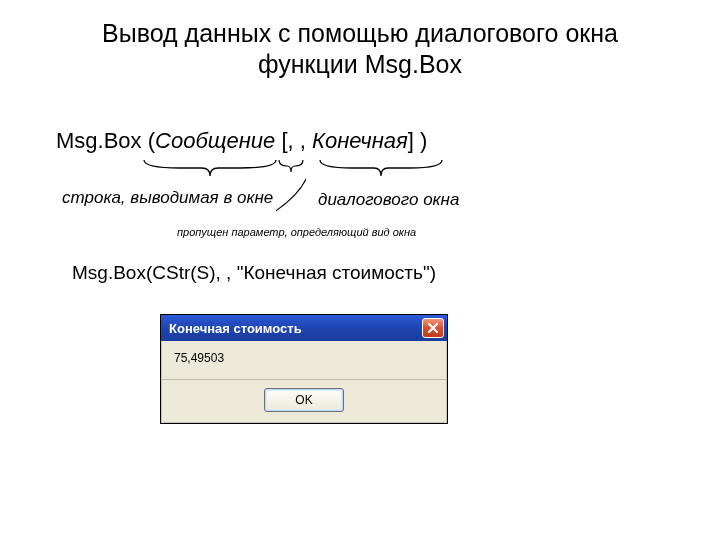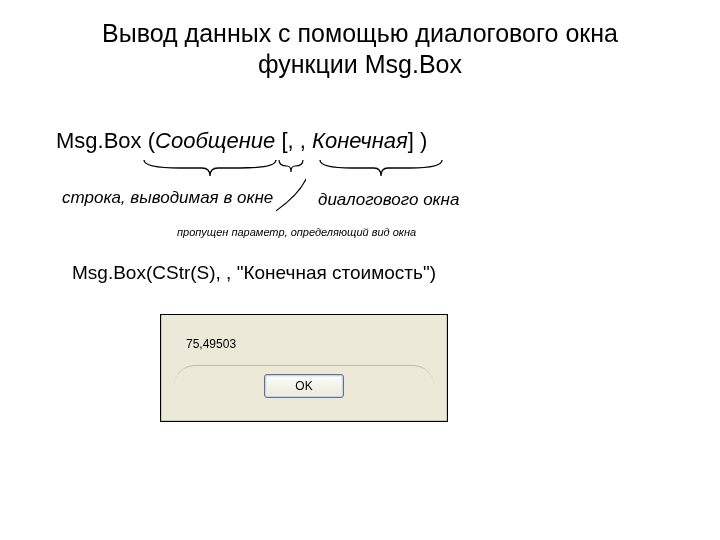--- a/index.html
+++ b/index.html
@@ -97,34 +97,33 @@
     display: flex;
     align-items: center;
     justify-content: center;
     box-sizing: border-box;
   }
   .close-btn svg { display:block; }
   .dialog-body {
     background: #ece9d8;
     border: 1px solid #c9c6b8;
     border-top: none;
-    padding: 12px;
+    padding: 0;
   }
   .msg-area {
     padding: 10px 10px 14px 12px;
     font-size: 12px;
     background: #ece9d8;
   }
   .button-row {
     border-top: 1px solid #bfbca9;
     padding: 8px 0 10px 0;
     display: flex;
     justify-content: center;
     background: #ece9d8;
-    border-radius: 21px;
   }
   .ok-btn {
     width: 78px;
     height: 22px;
     background: linear-gradient(to bottom, #fdfdfb, #ece9d8);
     border: 1px solid #707070;
     border-radius: 3px;
     font-size: 12px;
     display: flex;
     align-items: center;
@@ -157,19 +156,27 @@
   <path d="M15 2 Q6 30 -40 54" fill="none" stroke="#000" stroke-width="1.1" transform="translate(18,0)"></path>
 </svg>
 
 <div class="caption1">строка, выводимая в окне</div>
 <div class="caption2">диалогового окна</div>
 <div class="caption3">пропущен параметр, определяющий вид окна</div>
 
 <div class="example-line">Msg.Box(CStr(S), , "Конечная стоимость")</div>
 
 <div class="dialog-shell">
+  <div class="titlebar">
+    <span class="titlebar-text">Конечная стоимость</span>
+    <div class="close-btn">
+      <svg width="12" height="12" viewBox="0 0 12 12">
+        <path d="M2 2 L10 10 M10 2 L2 10" stroke="#fff" stroke-width="2.2" stroke-linecap="round"></path>
+      </svg>
+    </div>
+  </div>
   <div class="dialog-body">
     <div class="msg-area">75,49503</div>
     <div class="button-row">
       <div class="ok-btn">OK</div>
     </div>
   </div>
 </div>
 
 </body></html>

